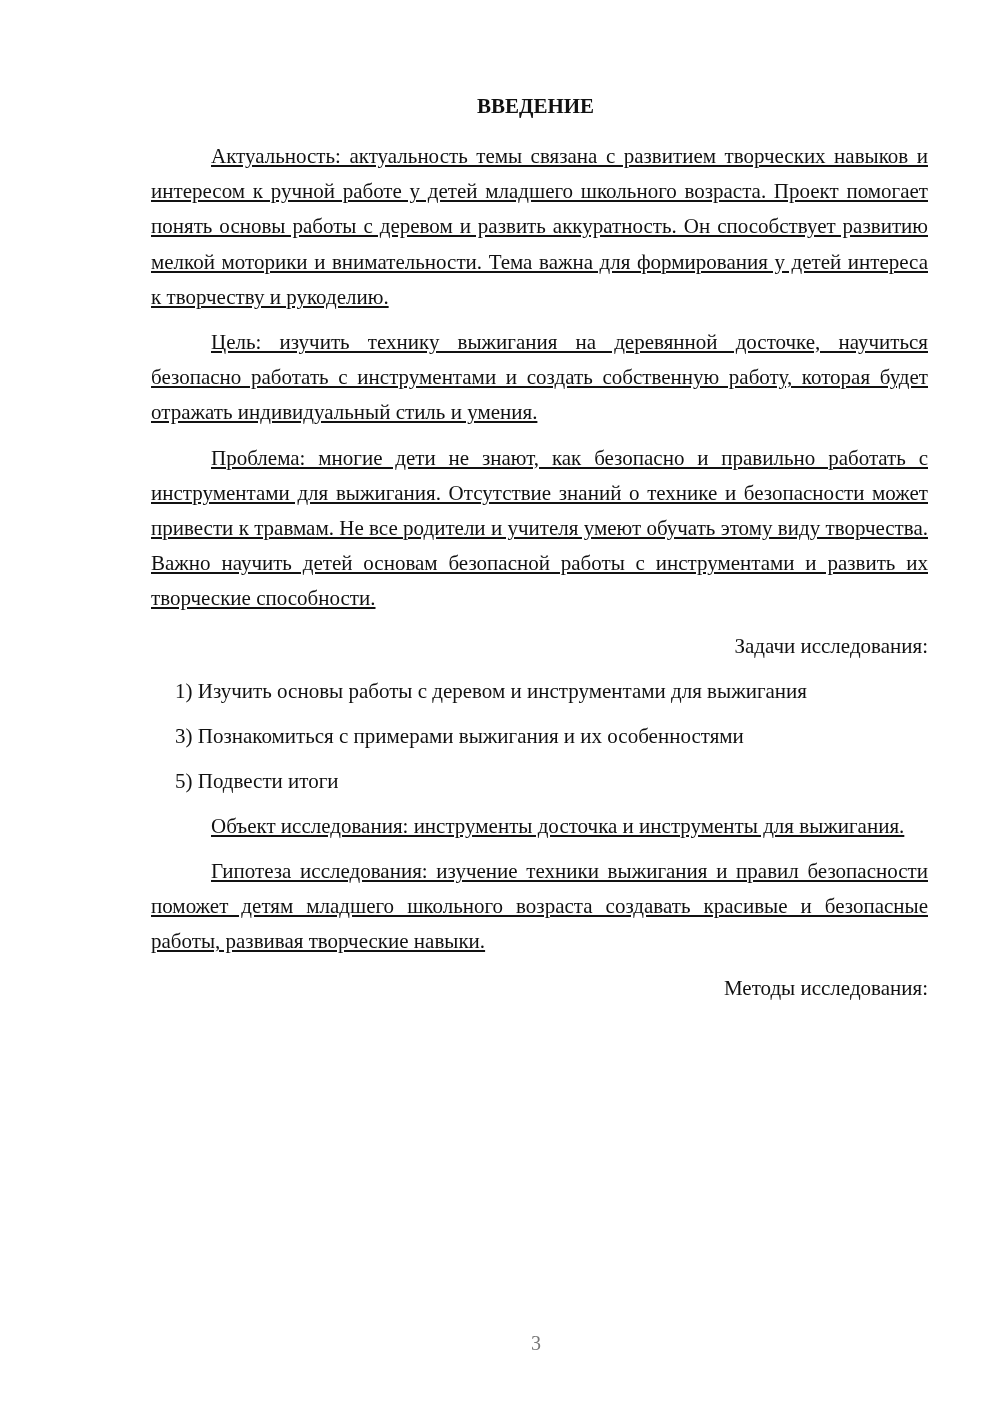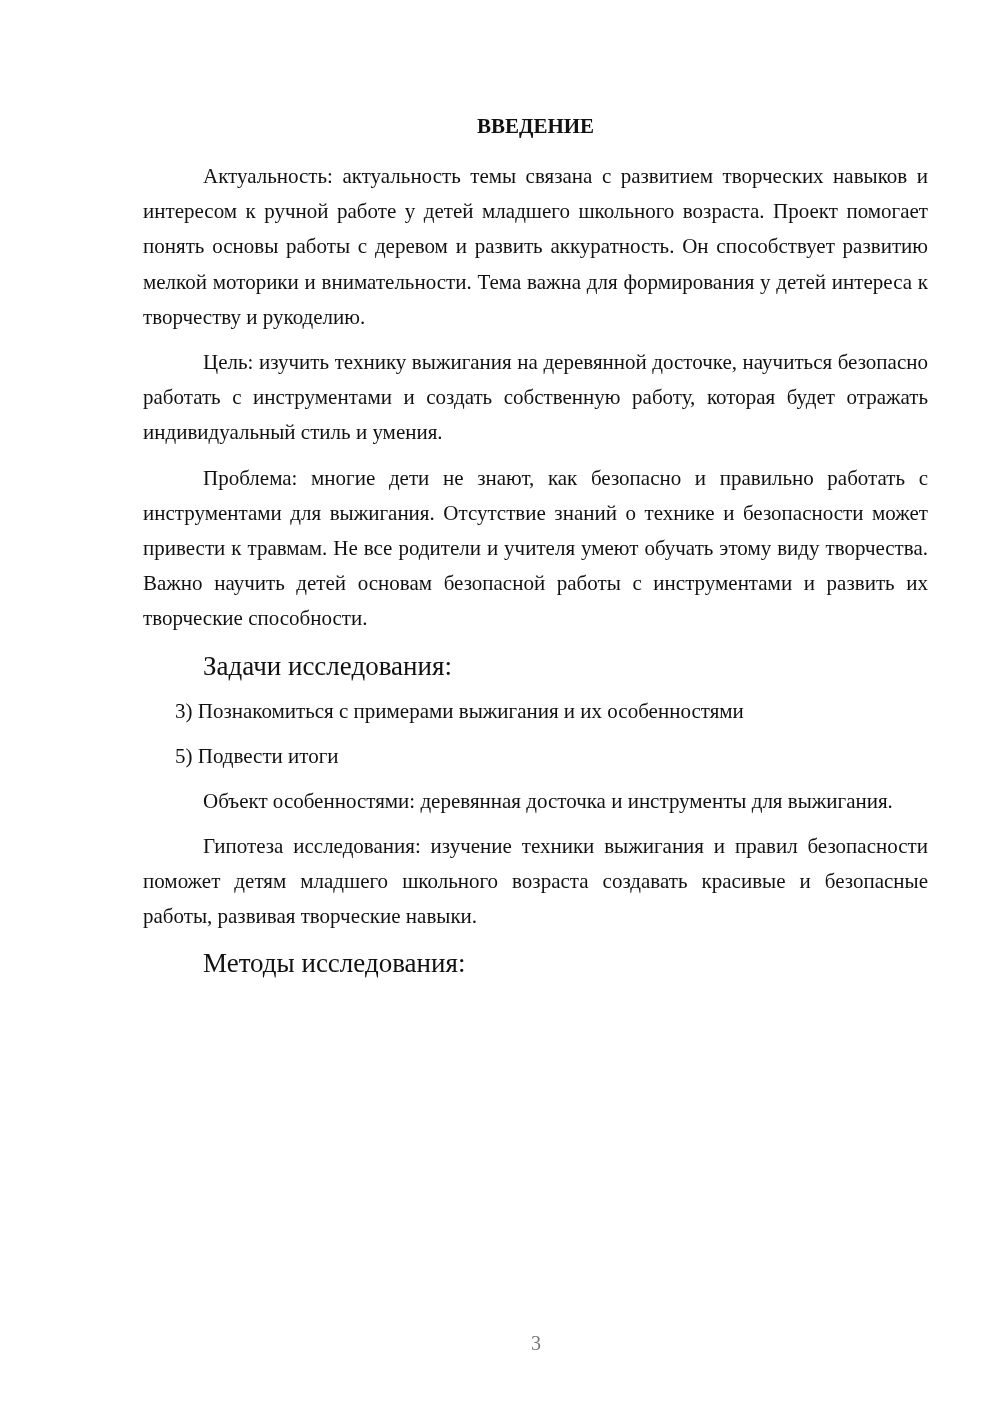--- a/index.html
+++ b/index.html
@@ -7,42 +7,44 @@
       width: 1000px;
       height: 1414px;
       position: relative;
       overflow: hidden;
       font-family: "Liberation Serif", "DejaVu Serif", serif;
       color: #111111;
     }
     .page {
       position: absolute;
       left: 143px;
-      top: 110px;
+      top: 90px;
       width: 785px;
     }
     .title {
       text-align: center;
       font-weight: bold;
       font-size: 21px;
       line-height: 32px;
       margin: 0 0 17px 0;
     }
     .para {
       font-size: 21px;
       line-height: 35.2px;
       text-align: justify;
       text-indent: 60px;
-      margin: 0 0 10px 0;
+      margin: 0 0 10px 8px;
+      text-decoration: underline;
     }
     .tasks-heading {
-      font-size: 27px;
+      font-size: 21px;
       line-height: 35px;
       text-indent: 60px;
       margin: 12px 0 10px 0;
+      text-align: right;
     }
     .task-list {
       list-style: none;
       margin: 0;
       padding: 0;
     }
     .task-item {
       font-size: 21px;
       line-height: 35px;
       padding-left: 32px;
@@ -68,25 +70,26 @@
 
   <p class="para">Актуальность: актуальность темы связана с развитием творческих навыков и интересом к ручной работе у детей младшего школьного возраста. Проект помогает понять основы работы с деревом и развить аккуратность. Он способствует развитию мелкой моторики и внимательности. Тема важна для формирования у детей интереса к творчеству и рукоделию.</p>
 
   <p class="para">Цель: изучить технику выжигания на деревянной досточке, научиться безопасно работать с инструментами и создать собственную работу, которая будет отражать индивидуальный стиль и умения.</p>
 
   <p class="para">Проблема: многие дети не знают, как безопасно и правильно работать с инструментами для выжигания. Отсутствие знаний о технике и безопасности может привести к травмам. Не все родители и учителя умеют обучать этому виду творчества. Важно научить детей основам безопасной работы с инструментами и развить их творческие способности.</p>
 
   <p class="tasks-heading">Задачи исследования:</p>
 
   <ul class="task-list">
+    <li class="task-item">1) Изучить основы работы с деревом и инструментами для выжигания</li>
     <li class="task-item">3) Познакомиться с примерами выжигания и их особенностями</li>
     <li class="task-item">5) Подвести итоги</li>
   </ul>
 
-  <p class="para">Объект особенностями: деревянная досточка и инструменты для выжигания.</p>
+  <p class="para">Объект исследования: инструменты досточка и инструменты для выжигания.</p>
 
 
   <p class="para">Гипотеза исследования: изучение техники выжигания и правил безопасности поможет детям младшего школьного возраста создавать красивые и безопасные работы, развивая творческие навыки.</p>
 
   <p class="tasks-heading">Методы исследования:</p>
 </div>
 
 <div class="page-number">3</div>
 
 </body></html>

